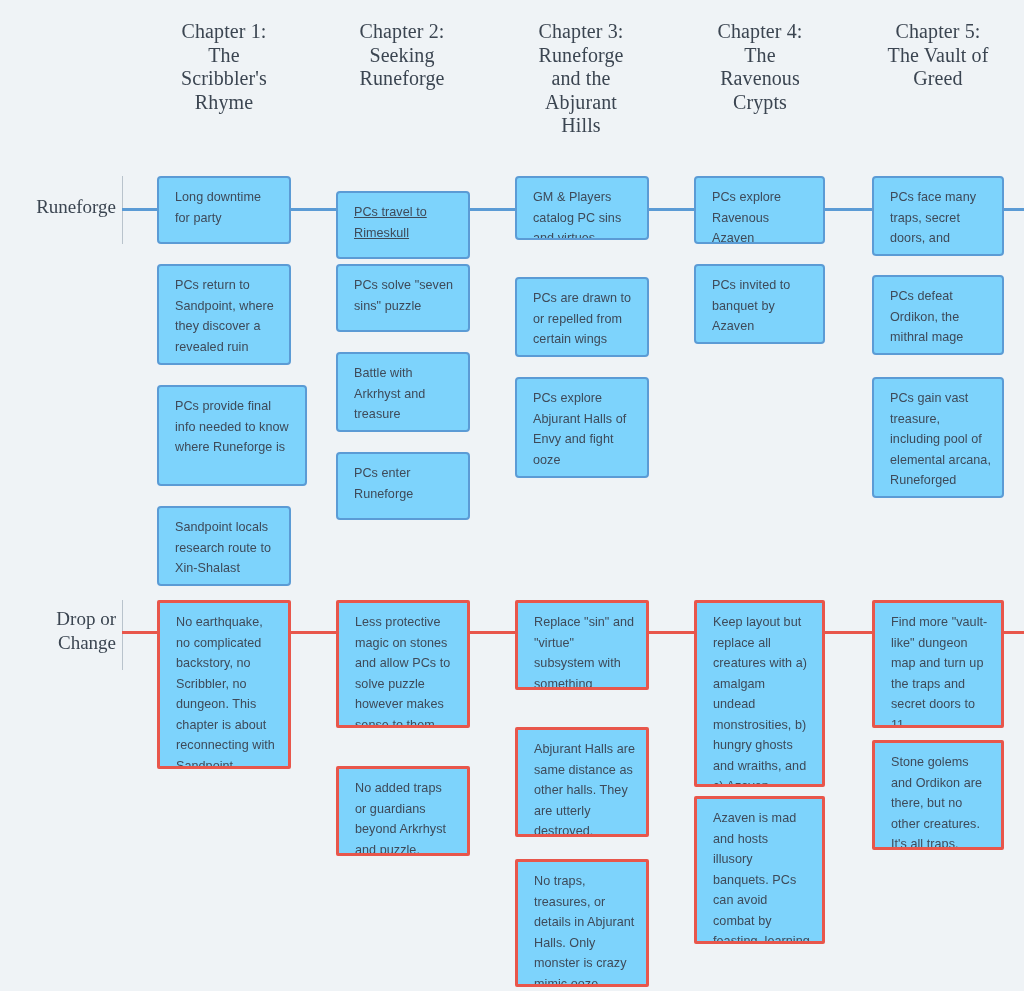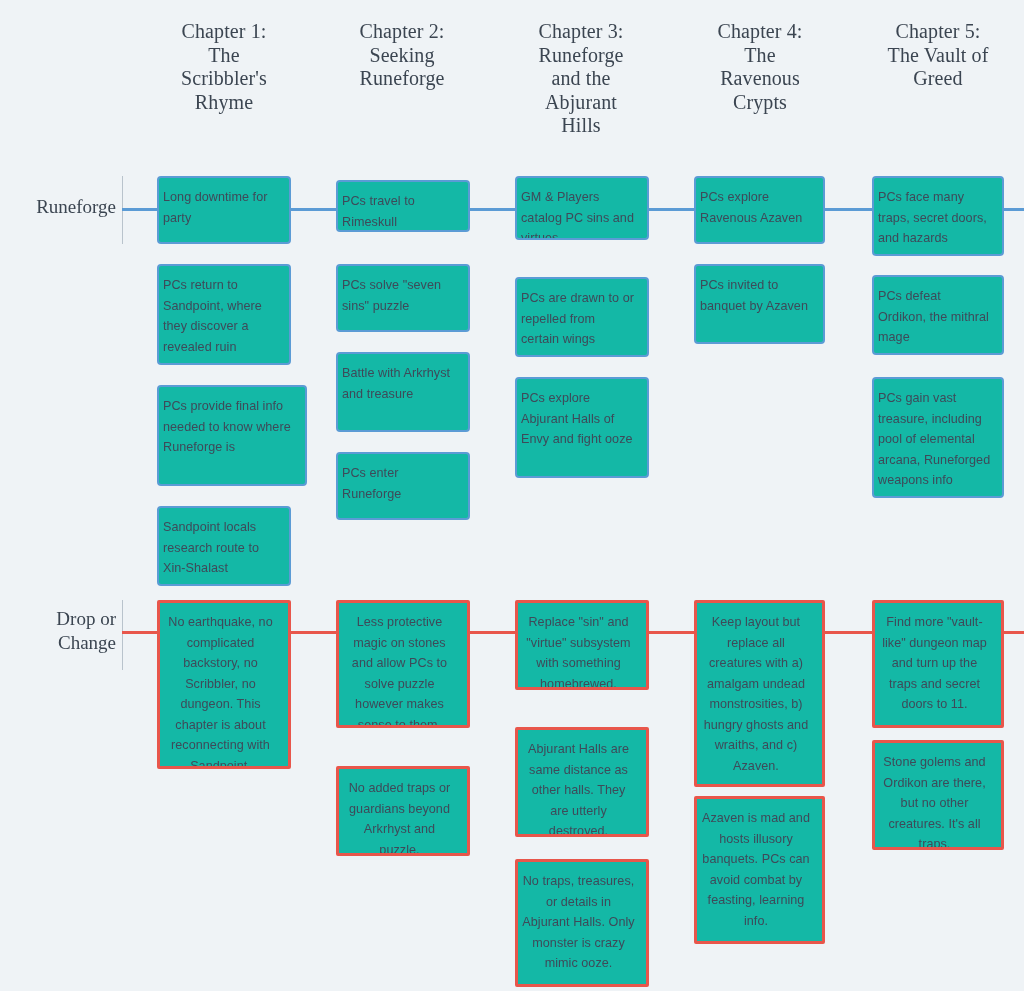--- a/index.html
+++ b/index.html
@@ -61,37 +61,36 @@
     position: absolute;
     height: 3px;
   }
   .connector.blue { background: #5b9bd5; }
   .connector.red  { background: #e8564b; }
 
   
   .node {
     position: absolute;
     box-sizing: border-box;
-    background: #14b8a6;
-    padding: 9px 11px 6px 4px;
+    background: #7dd3fc;
+    padding: 9px 11px 6px 16px;
     font-family: "Liberation Sans", sans-serif;
     font-size: 12.6px;
     line-height: 20.5px;
     color: #3e4a59;
     letter-spacing: 0.05px;
     overflow: hidden;
   }
   .node.blue {
     border: 2px solid #5b9bd5;
     border-radius: 4px;
   }
   .node.red {
     border: 3px solid #e8564b;
     border-radius: 2px;
-    text-align: center;
   }
 </style>
 </head>
 <body>
 
 <div id="canvas">
 
   <div class="col-header" style="left:145px;">
     <span>Chapter 1:<br>The<br>Scribbler's<br>Rhyme</span>
   </div>
@@ -130,21 +129,21 @@
   <div class="connector red" style="left:466px; top:631px; width:51px;"></div>
   <div class="connector red" style="left:645px; top:631px; width:51px;"></div>
   <div class="connector red" style="left:823px; top:631px; width:51px;"></div>
   <div class="connector red" style="left:1002px; top:631px; width:22px;"></div>
 
   <div class="node blue" style="left:157px; top:176px;  width:134px; height:68px;"><span>Long downtime for party</span></div>
   <div class="node blue" style="left:157px; top:264px;  width:134px; height:101px;"><span>PCs return to Sandpoint, where they discover a revealed ruin</span></div>
   <div class="node blue" style="left:157px; top:385px;  width:150px; height:101px;"><span>PCs provide final info needed to know where Runeforge is</span></div>
   <div class="node blue" style="left:157px; top:506px;  width:134px; height:80px;"><span>Sandpoint locals research route to Xin-Shalast</span></div>
 
-  <div class="node blue" style="left:336px; top:180px;  width:134px; height:52px;"><span>PCs travel to Rimeskull</span></div>
+  <div class="node blue" style="left:336px; top:191px;  width:134px; height:68px;text-decoration:underline;"><span>PCs travel to Rimeskull</span></div>
   <div class="node blue" style="left:336px; top:264px;  width:134px; height:68px;"><span>PCs solve "seven sins" puzzle</span></div>
   <div class="node blue" style="left:336px; top:352px;  width:134px; height:80px;"><span>Battle with Arkrhyst and treasure</span></div>
   <div class="node blue" style="left:336px; top:452px;  width:134px; height:68px;"><span>PCs enter Runeforge</span></div>
 
   <div class="node blue" style="left:515px; top:176px;  width:134px; height:64px;"><span>GM &amp; Players catalog PC sins and virtues</span></div>
   <div class="node blue" style="left:515px; top:277px;  width:134px; height:80px;"><span>PCs are drawn to or repelled from certain wings</span></div>
   <div class="node blue" style="left:515px; top:377px;  width:134px; height:101px;"><span>PCs explore Abjurant Halls of Envy and fight ooze</span></div>
 
   <div class="node blue" style="left:694px; top:176px;  width:131px; height:68px;"><span>PCs explore Ravenous Azaven</span></div>
   <div class="node blue" style="left:694px; top:264px;  width:131px; height:80px;"><span>PCs invited to banquet by Azaven</span></div>

